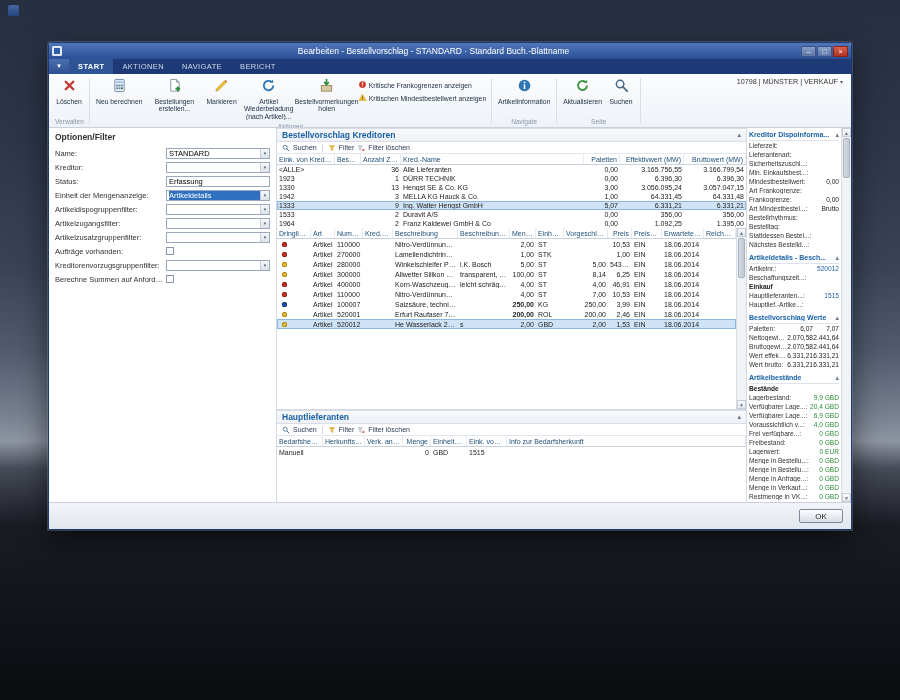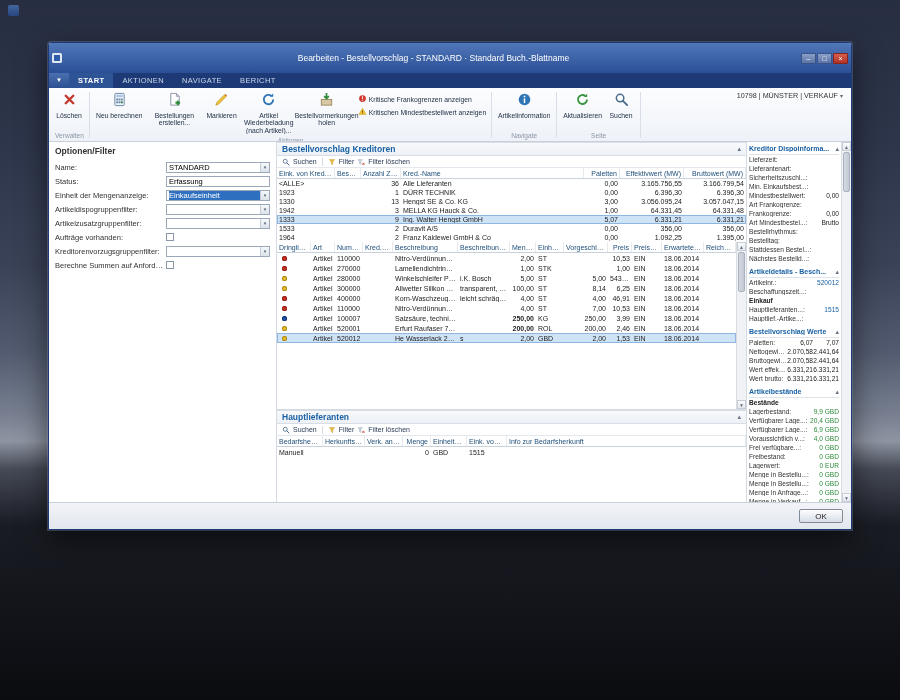--- a/index.html
+++ b/index.html
@@ -16,21 +16,21 @@
 
   
   .window {
     position:absolute; left:48px; top:42px; width:804px; height:488px;
     background:#fff; border:1px solid #1d3a75; border-radius:3px 3px 0 0;
     box-shadow:0 0 0 1px rgba(140,160,200,.28), 0 10px 30px rgba(0,0,0,.55);
     display:flex; flex-direction:column;
     -webkit-box-reflect: below 14px linear-gradient(to bottom,
       rgba(255,255,255,.20), rgba(255,255,255,.05) 30%, transparent 55%);
   }
-  .titlebar { height:15px; flex:0 0 auto; display:flex; align-items:center; padding:15px 3px;
+  .titlebar { height:15px; flex:0 0 auto; display:flex; align-items:center; padding:8px 3px;
     background:linear-gradient(#5077b8,#2b4f97); border-radius:2px 2px 0 0; }
   .app-ic { width:10px; height:10px; margin-right:4px; }
   .title-text { flex:1; text-align:center; color:#fff; font-size:8.5px;
     white-space:nowrap; overflow:hidden; text-overflow:ellipsis; }
   .win-btns { display:flex; gap:1px; }
   .win-btn { width:15px; height:11px; font-size:7px; line-height:10px; text-align:center;
     color:#fff; background:linear-gradient(#8aa0c8,#5c74a6); border:1px solid #3a5388; border-radius:1px; cursor:default; }
   .win-btn.close { background:linear-gradient(#d8604f,#b03225); border-color:#8a2317; }
 
   .tabstrip { height:15px; flex:0 0 auto; background:#1d3a76; display:flex; align-items:flex-start; }
@@ -290,34 +290,48 @@
       <div class="lp-title">Optionen/Filter</div>
       <div id="options-rows">
           <div class="lp-row">
             <span class="lp-label">Name:</span>
             <div class="lp-ctrl">
               <span class="val">STANDARD</span>
               <span class="dd">▾</span>
             </div>
           </div>
           <div class="lp-row">
+            <span class="lp-label">Kreditor:</span>
+            <div class="lp-ctrl">
+              <span class="val"></span>
+              <span class="dd">▾</span>
+            </div>
+          </div>
+          <div class="lp-row">
             <span class="lp-label">Status:</span>
             <div class="lp-ctrl">
               <span class="val">Erfassung</span>
             </div>
           </div>
           <div class="lp-row">
             <span class="lp-label">Einheit der Mengenanzeige:</span>
             <div class="lp-ctrl hl">
-              <span class="val">Einkaufseinheit</span>
+              <span class="val">Artikeldetails</span>
               <span class="dd">▾</span>
             </div>
           </div>
           <div class="lp-row">
             <span class="lp-label">Artikeldispogruppenfilter:</span>
+            <div class="lp-ctrl">
+              <span class="val"></span>
+              <span class="dd">▾</span>
+            </div>
+          </div>
+          <div class="lp-row">
+            <span class="lp-label">Artikelzugangsfilter:</span>
             <div class="lp-ctrl">
               <span class="val"></span>
               <span class="dd">▾</span>
             </div>
           </div>
           <div class="lp-row">
             <span class="lp-label">Artikelzusatzgruppenfilter:</span>
             <div class="lp-ctrl">
               <span class="val"></span>
               <span class="dd">▾</span>

